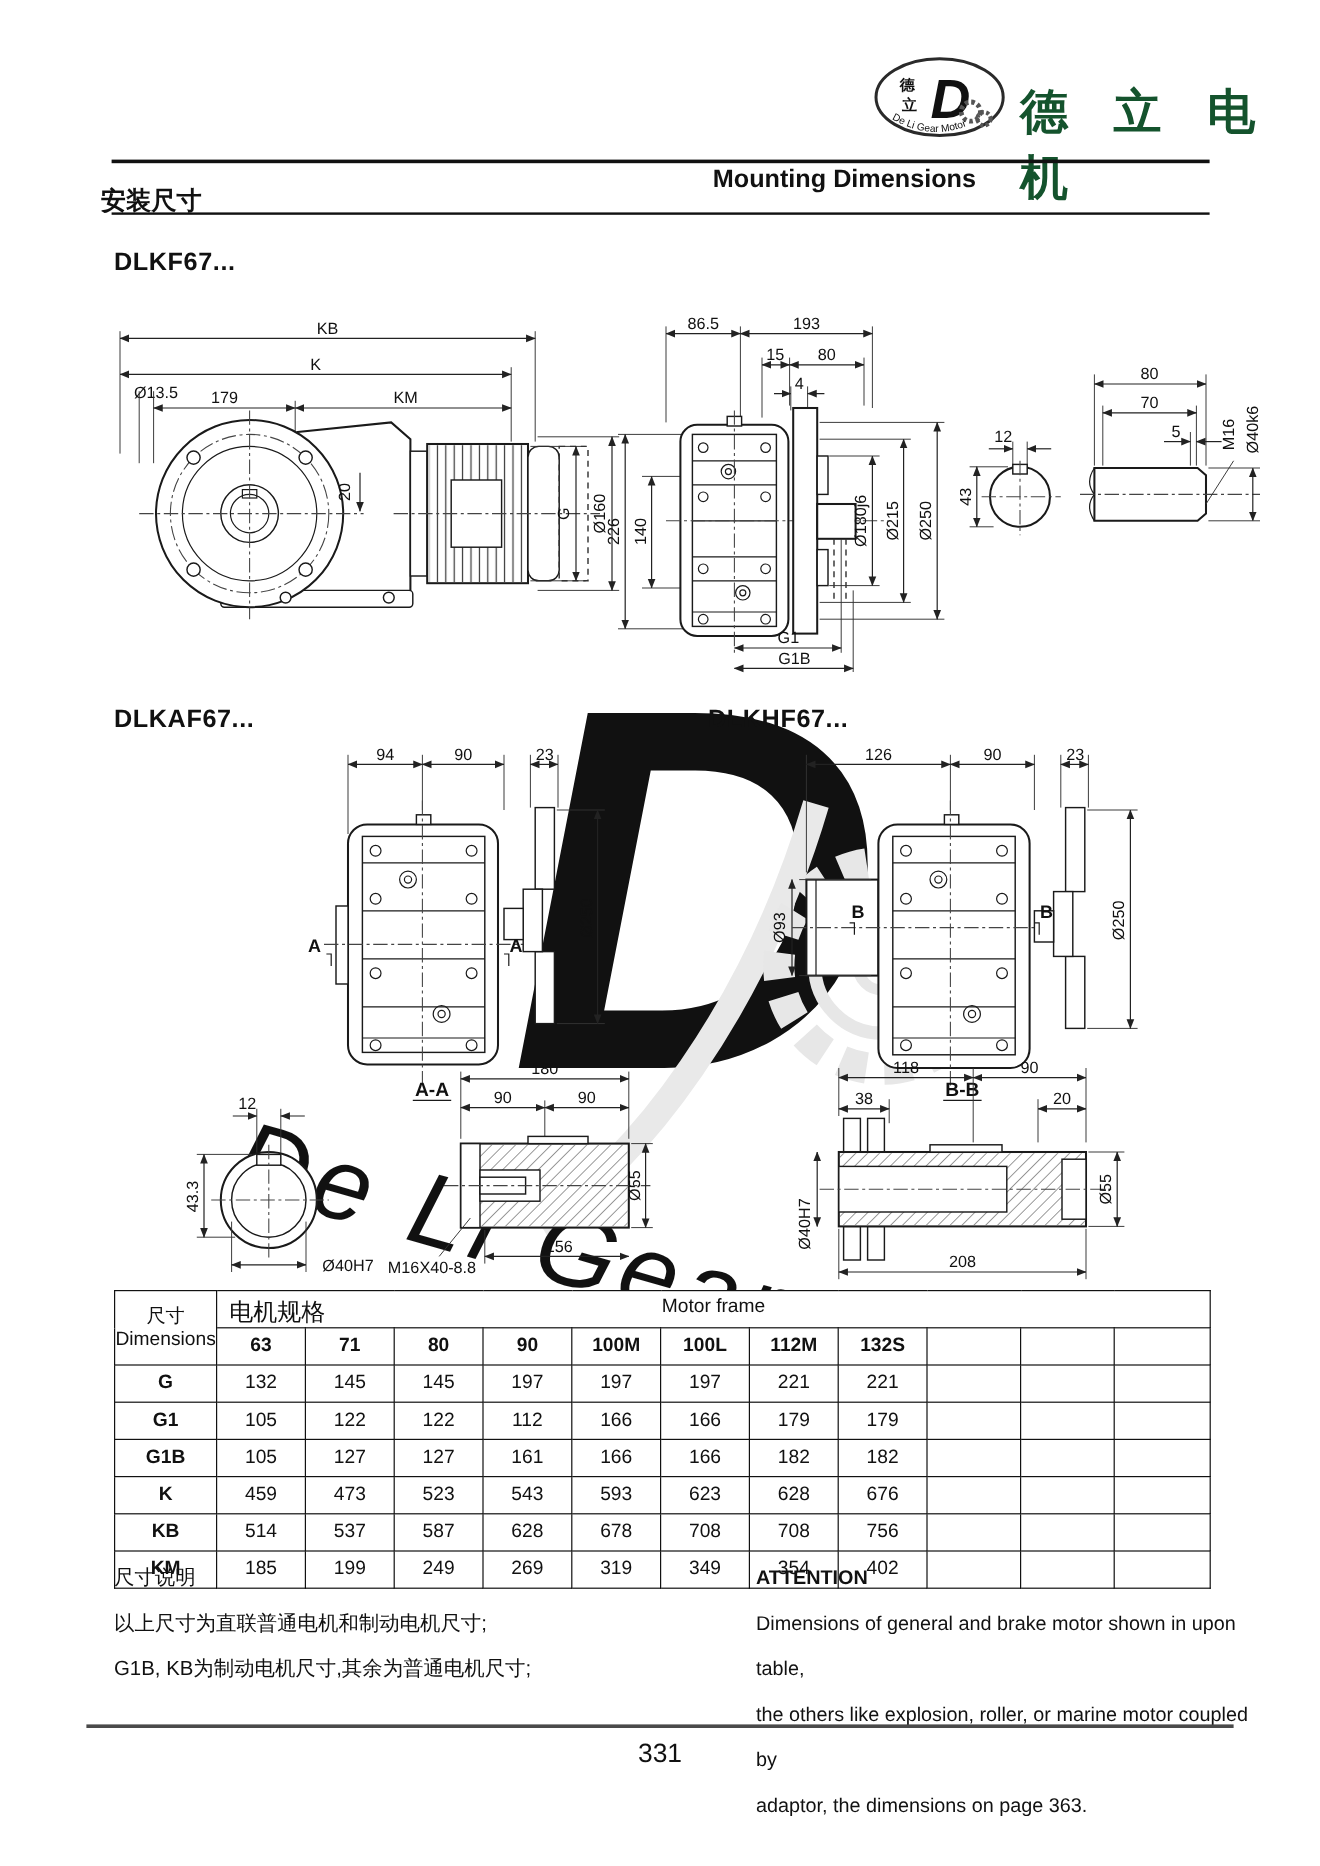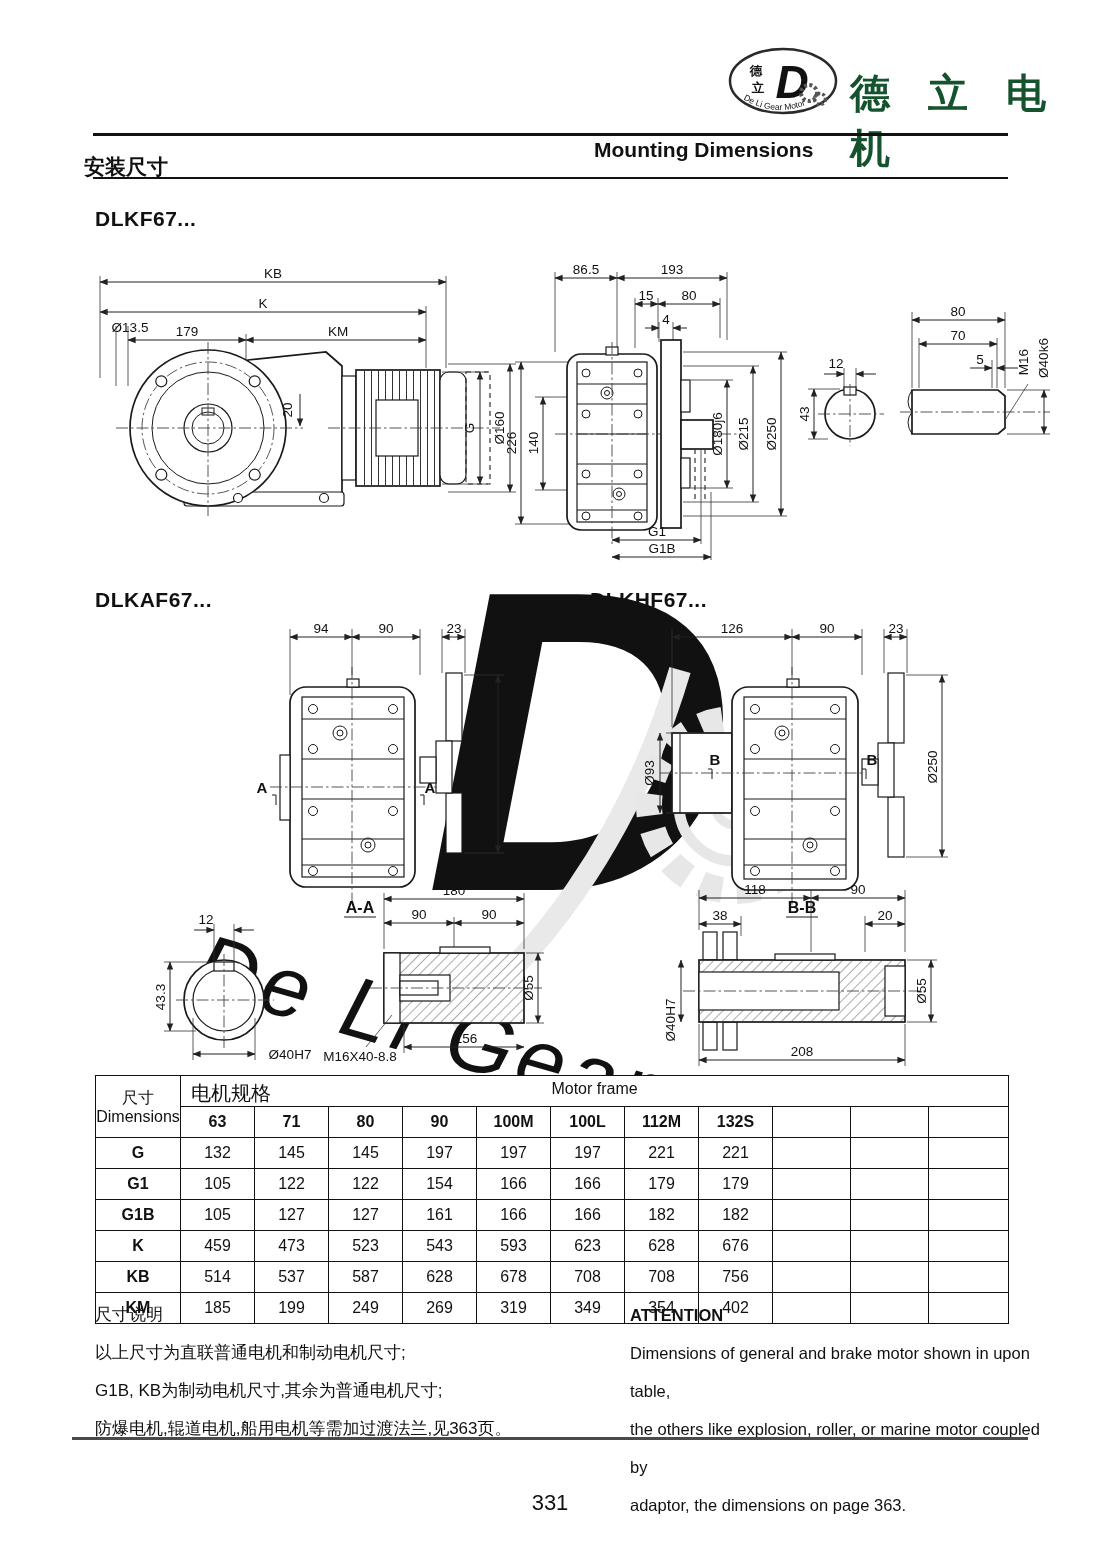--- a/index.html
+++ b/index.html
@@ -567,21 +567,21 @@
           <td>221</td>
           <td></td>
           <td></td>
           <td></td>
         </tr>
         <tr>
           <td class="rowlab">G1</td>
           <td>105</td>
           <td>122</td>
           <td>122</td>
-          <td>154</td>
+          <td>112</td>
           <td>166</td>
           <td>166</td>
           <td>179</td>
           <td>179</td>
           <td></td>
           <td></td>
           <td></td>
         </tr>
         <tr>
           <td class="rowlab">G1B</td>
@@ -640,23 +640,22 @@
           <td></td>
         </tr>
       </tbody>
   </table>
 </div>
 
 <div class="abs note" style="left:95px;top:1296px;width:510px;z-index:2;">
   <span class="t">尺寸说明</span>
   <span class="t">以上尺寸为直联普通电机和制动电机尺寸;</span>
   <span class="t">G1B, KB为制动电机尺寸,其余为普通电机尺寸;</span>
-  <span class="t">防爆电机,辊道电机,船用电机等需加过渡法兰,见363页。</span>
 </div>
 <div class="abs note-en" style="left:630px;top:1296px;width:410px;z-index:2;">
   <span class="t">ATTENTION</span>
   <span>Dimensions of general and brake motor shown in upon table,</span><br>
   <span>the others like explosion, roller, or marine motor coupled by</span><br>
   <span>adaptor, the dimensions on page 363.</span>
 </div>
 
 <div class="abs foot-rule" style="left:72px;top:1437px;width:956px;z-index:2;"></div>
-<div class="abs pagenum" style="left:0;top:1448px;z-index:2;margin-top:42px;">331</div>
+<div class="abs pagenum" style="left:0;top:1448px;z-index:2;">331</div>
 
 </body></html>

